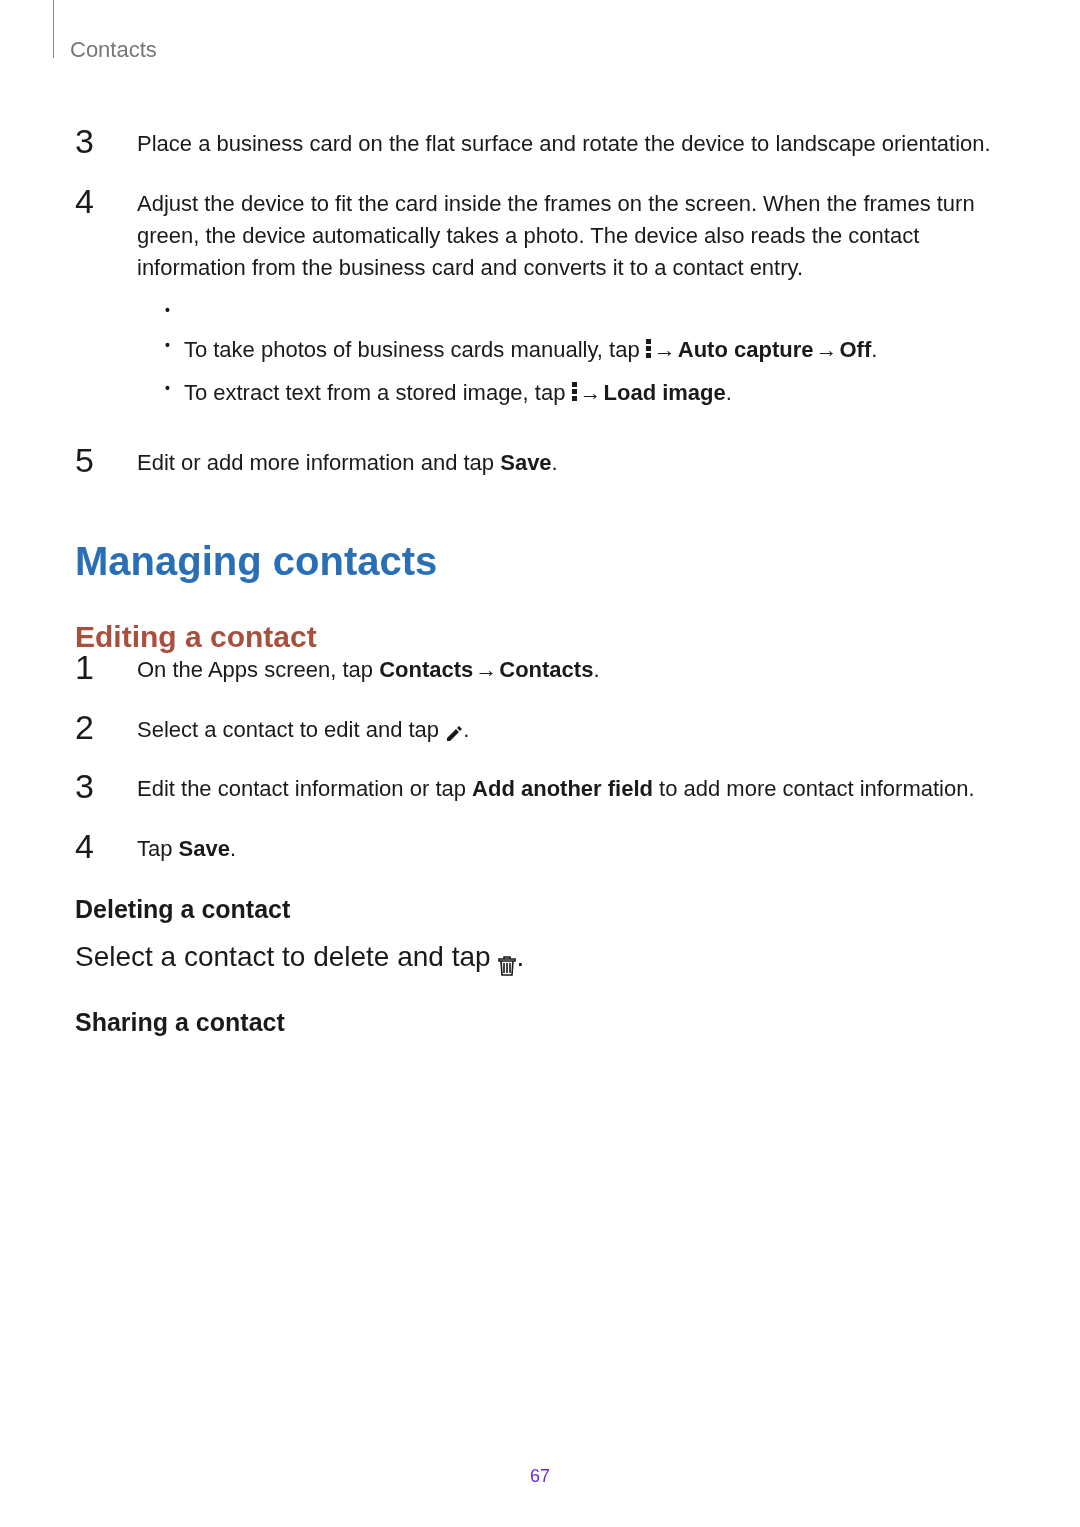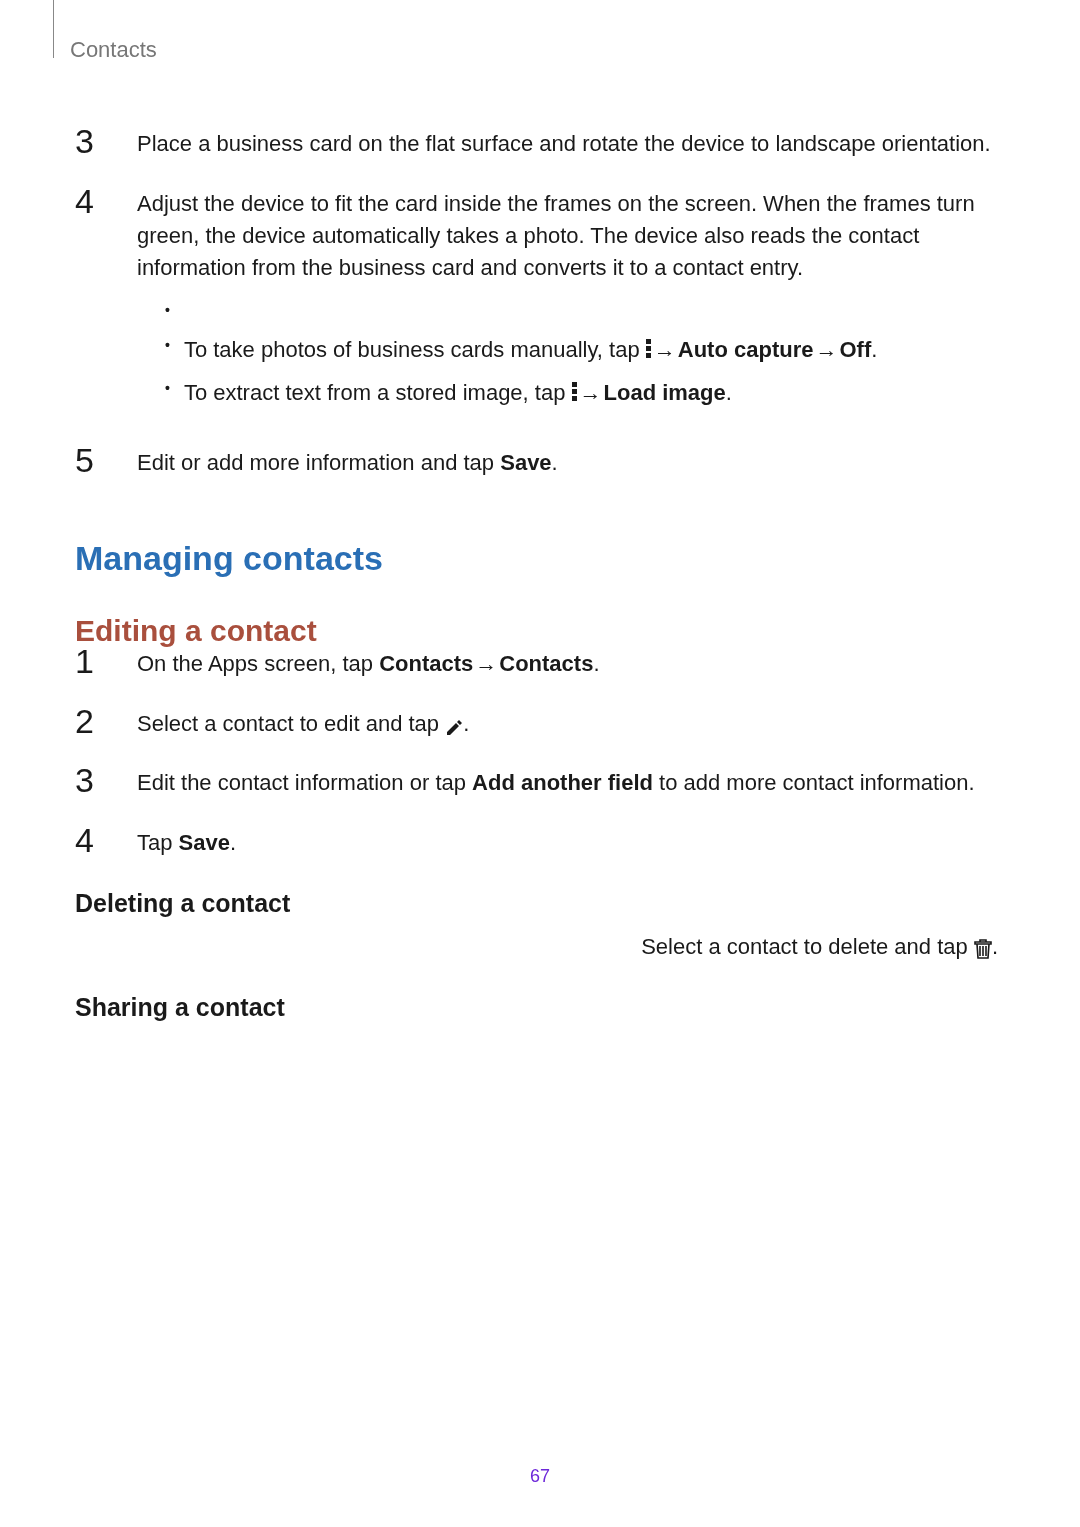--- a/index.html
+++ b/index.html
@@ -71,42 +71,41 @@
     font-size: 14px;
     margin-right: 14px;
     line-height: 1.8;
     font-weight: bold;
   }
   .bullet-text {
     font-size: 22px;
     line-height: 1.5;
   }
   .section-heading {
-    font-size: 34px;
+    font-size: 40px;
     font-weight: 700;
     color: #2a6fb5;
     margin-top: 60px;
     margin-bottom: 36px;
   }
   .sub-heading {
     font-size: 30px;
     font-weight: 700;
     color: #a94f3d;
   }
   .sub-sub-heading {
     font-size: 25px;
     font-weight: 700;
     color: #1a1a1a;
     margin-top: 30px;
     margin-bottom: 12px;
   }
   .plain-para {
-    font-size: 22px;
+    font-size: 28px;
     line-height: 1.5;
-    text-align: right;
   }
   .page-number {
     position: absolute;
     bottom: 40px;
     left: 0;
     right: 0;
     text-align: center;
     font-size: 18px;
     color: #6d28d9;
   }

